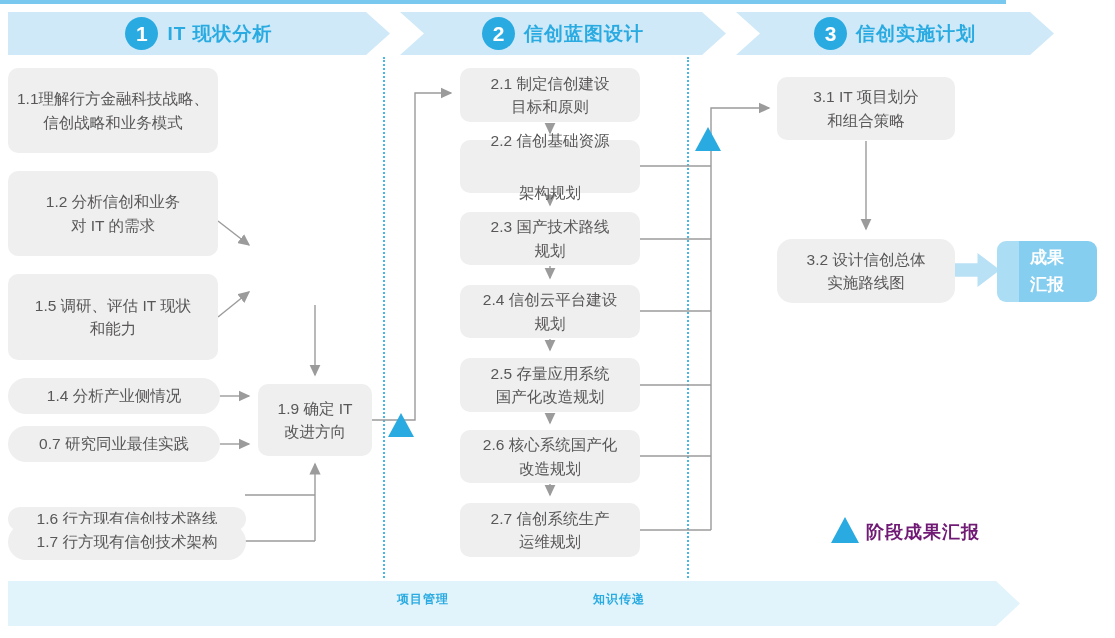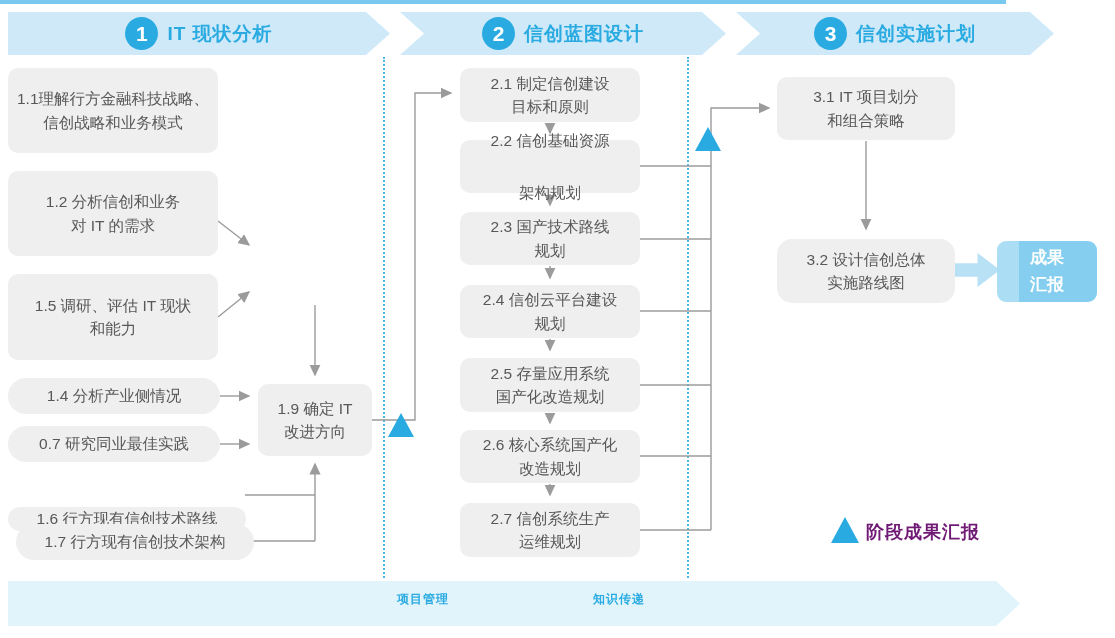--- a/index.html
+++ b/index.html
@@ -131,21 +131,21 @@
   </div>
   <div class="gbox pill" style="left:8px;top:378px;width:212px;height:36px;">
     <span>1.4 分析产业侧情况</span>
   </div>
   <div class="gbox pill" style="left:8px;top:426px;width:212px;height:36px;">
     <span>0.7 研究同业最佳实践</span>
   </div>
   <div class="gbox pill" style="left:8px;top:477px;width:238px;height:24px;margin-top:30px;">
     <span>1.6 行方现有信创技术路线</span>
   </div>
-  <div class="gbox pill" style="left:16px;top:524px;width:238px;height:36px;">
+  <div class="gbox pill" style="left:8px;top:524px;width:238px;height:36px;">
     <span>1.7 行方现有信创技术架构</span>
   </div>
   <div class="gbox" style="left:258px;top:384px;width:114px;height:72px;">
     <span>1.9 确定 IT</span>
     <span>改进方向</span>
   </div>
 
   <div class="gbox" style="left:460px;top:68px;width:180px;height:54px;">
     <span>2.1 制定信创建设</span>
     <span>目标和原则</span>

